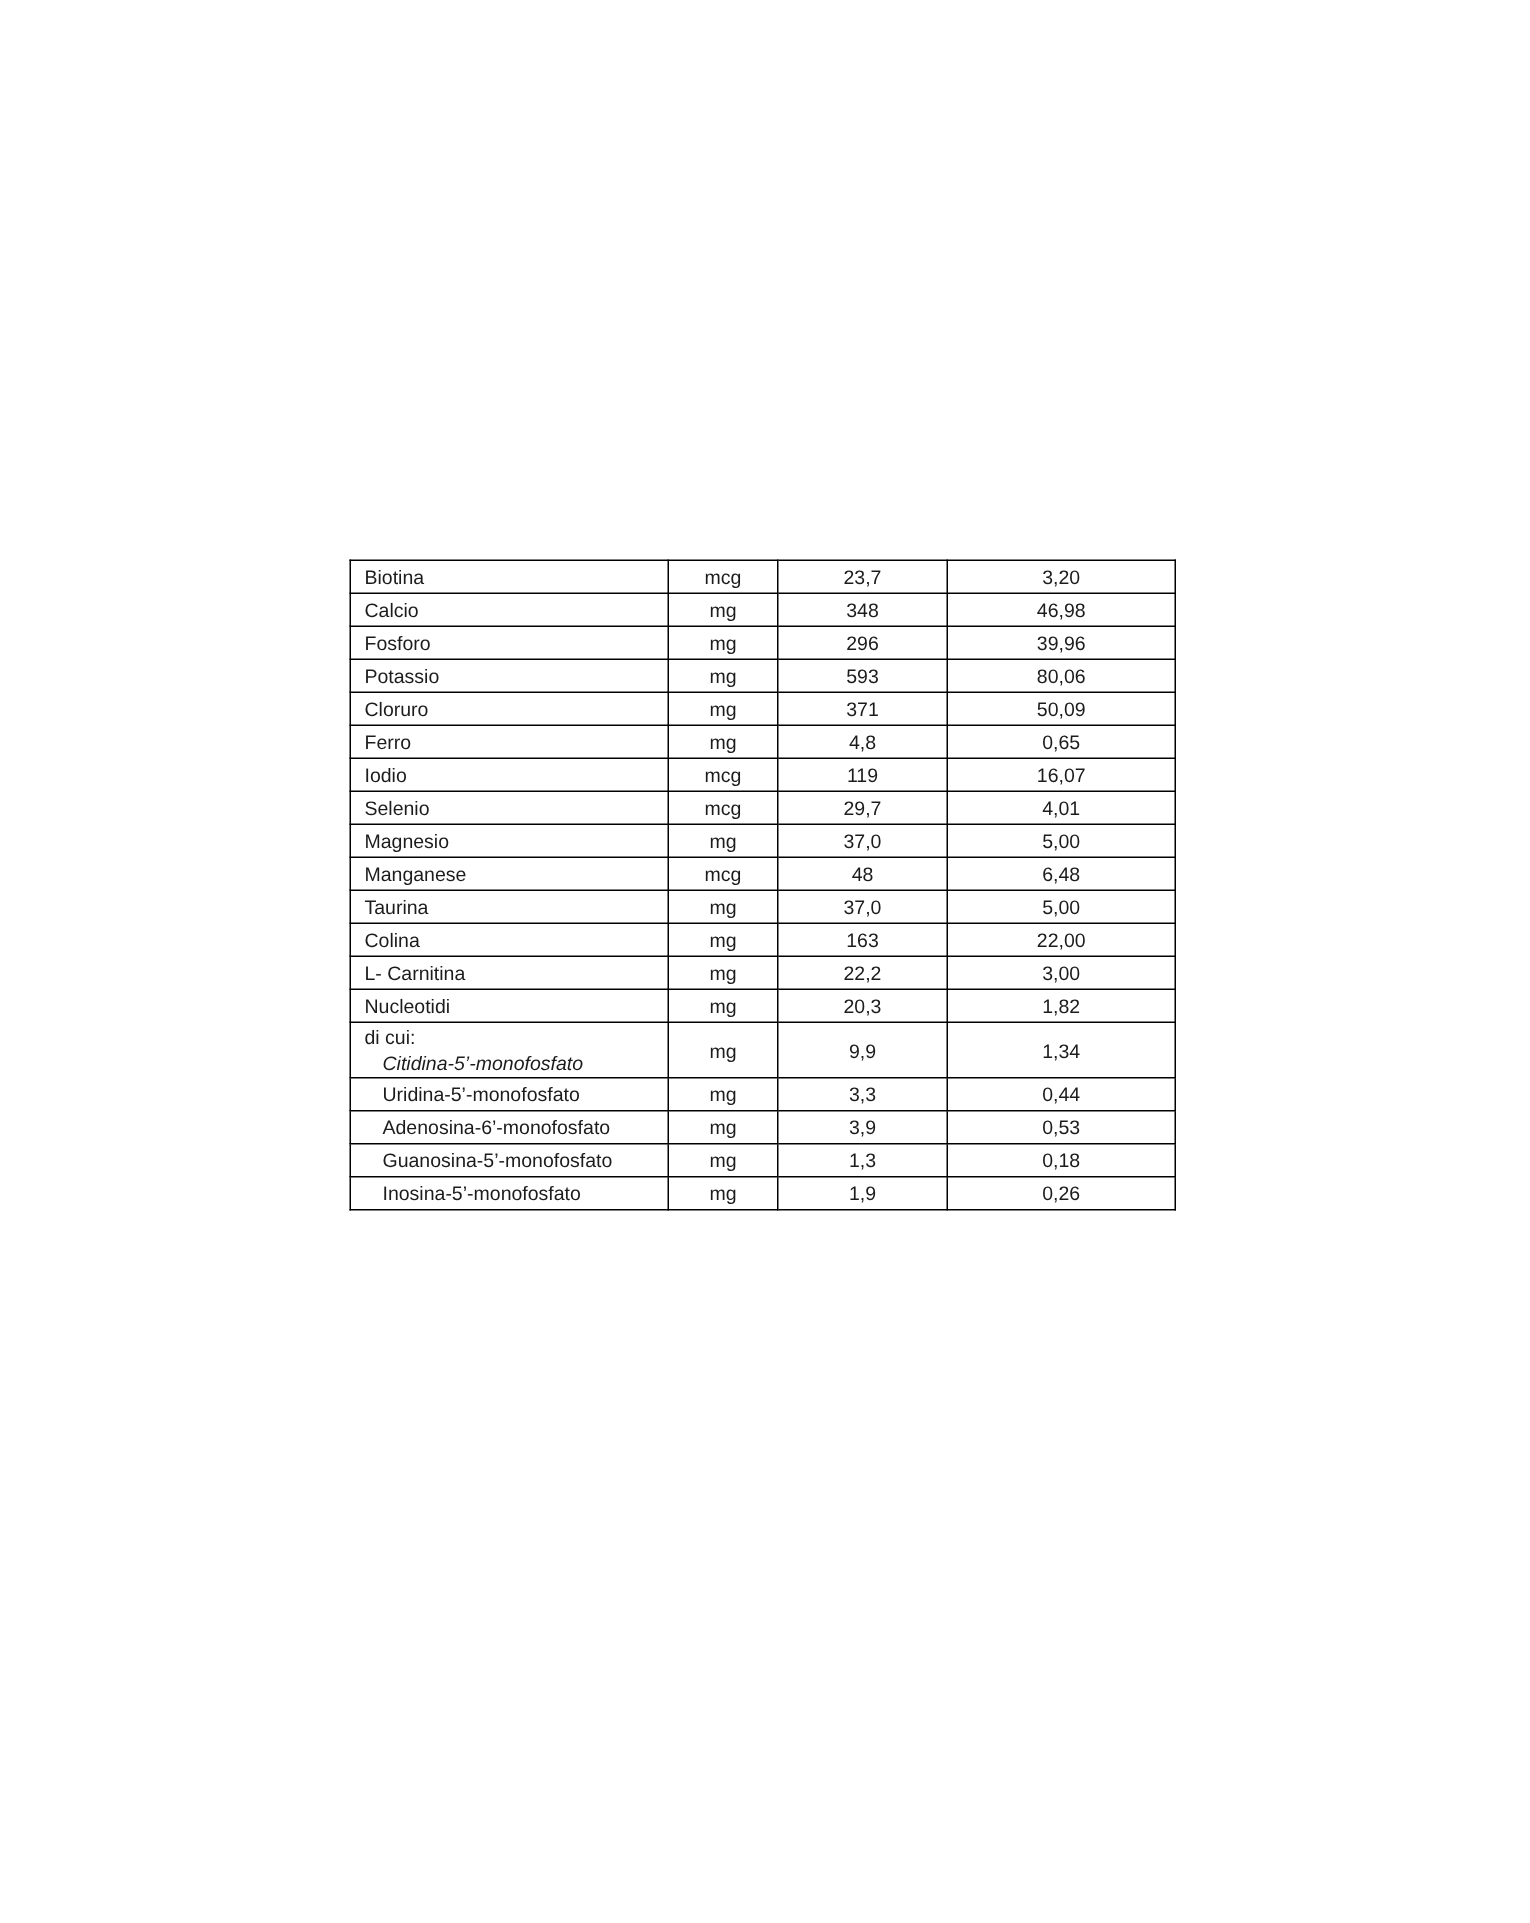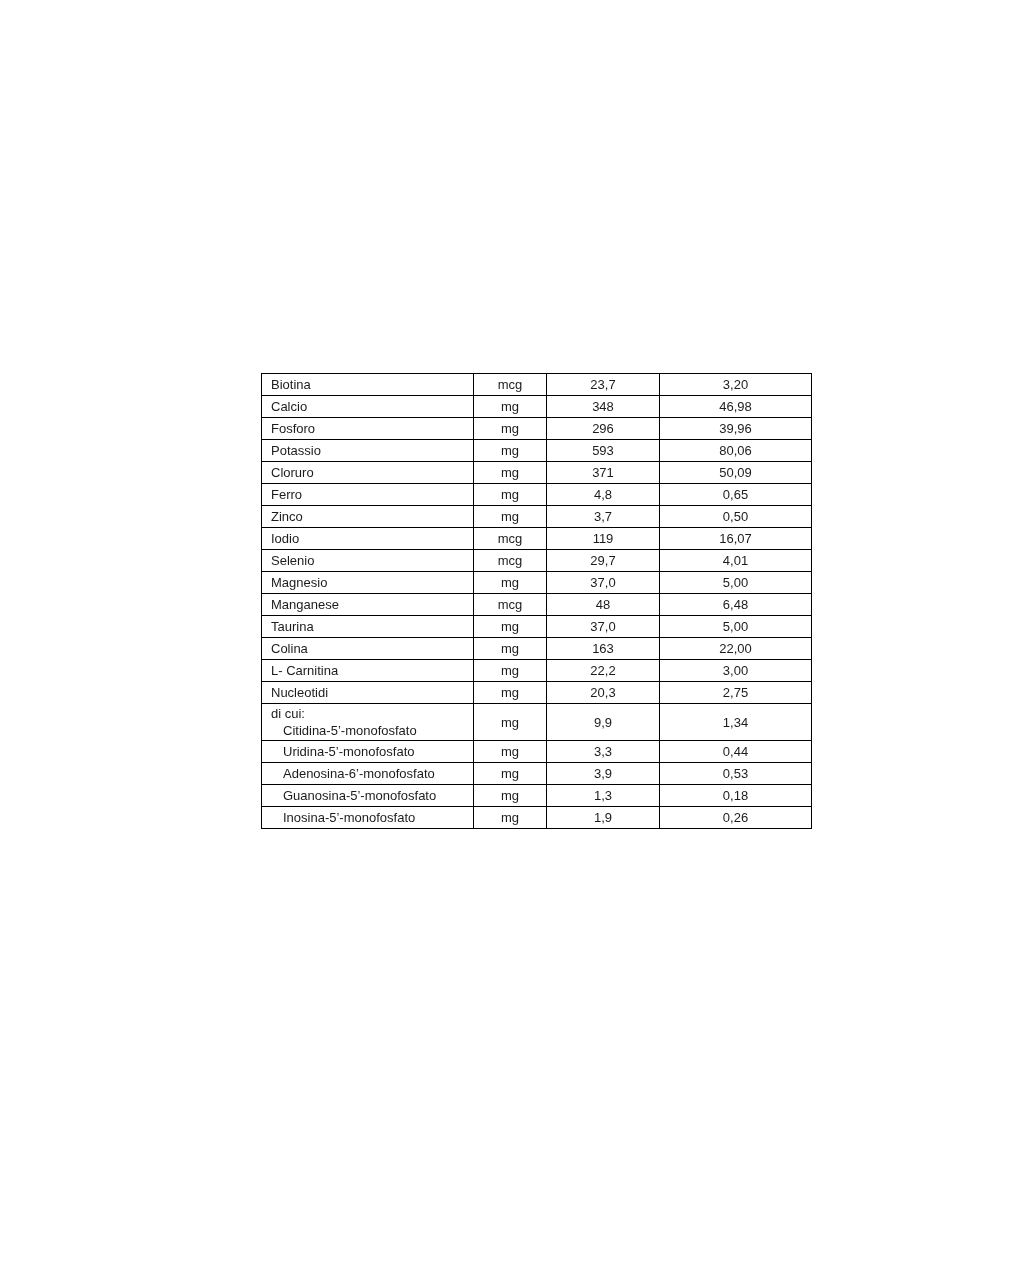--- a/index.html
+++ b/index.html
@@ -12,21 +12,20 @@
     height: 1282px;
     position: relative;
     font-family: "Liberation Sans", sans-serif;
     color: #1c1c1c;
   }
   .table-wrap {
     position: absolute;
     left: 233px;
     top: 373px;
     width: 550px;
-    margin-left: 28px;
   }
   table.nutrition {
     border-collapse: collapse;
     table-layout: fixed;
     width: 550px;
     font-size: 13px;
     color: #1c1c1c;
   }
   table.nutrition col.c-name { width: 212px; }
   table.nutrition col.c-unit { width: 73px; }
@@ -47,21 +46,21 @@
   table.nutrition td.name.indent {
     padding-left: 21px;
   }
   table.nutrition td.center {
     text-align: center;
   }
   table.nutrition tr.tall td {
     height: 36px;
   }
   .name-line1 { display: block; line-height: 17px; }
-  .name-line2 { display: block; line-height: 17px; padding-left: 12px; }
+  .name-line2 { display: block; line-height: 17px; padding-left: 12px; font-style: italic; }
 </style>
 </head>
 <body>
 
 <div class="table-wrap">
   <table class="nutrition">
     <colgroup>
       <col class="c-name">
       <col class="c-unit">
       <col class="c-v1">
@@ -98,26 +97,20 @@
           <td class="center">371</td>
           <td class="center">50,09</td>
         </tr>
         <tr>
           <td class="name">Ferro</td>
           <td class="center">mg</td>
           <td class="center">4,8</td>
           <td class="center">0,65</td>
         </tr>
         <tr>
-          <td class="name">Zinco</td>
-          <td class="center">mg</td>
-          <td class="center">3,7</td>
-          <td class="center">0,50</td>
-        </tr>
-        <tr>
           <td class="name">Iodio</td>
           <td class="center">mcg</td>
           <td class="center">119</td>
           <td class="center">16,07</td>
         </tr>
         <tr>
           <td class="name">Selenio</td>
           <td class="center">mcg</td>
           <td class="center">29,7</td>
           <td class="center">4,01</td>
@@ -149,21 +142,21 @@
         <tr>
           <td class="name">L- Carnitina</td>
           <td class="center">mg</td>
           <td class="center">22,2</td>
           <td class="center">3,00</td>
         </tr>
         <tr>
           <td class="name">Nucleotidi</td>
           <td class="center">mg</td>
           <td class="center">20,3</td>
-          <td class="center">2,75</td>
+          <td class="center">1,82</td>
         </tr>
         <tr class="tall">
           <td class="name">
             <span class="name-line1">di cui:</span>
             <span class="name-line2">Citidina-5’-monofosfato</span>
           </td>
           <td class="center">mg</td>
           <td class="center">9,9</td>
           <td class="center">1,34</td>
         </tr>

